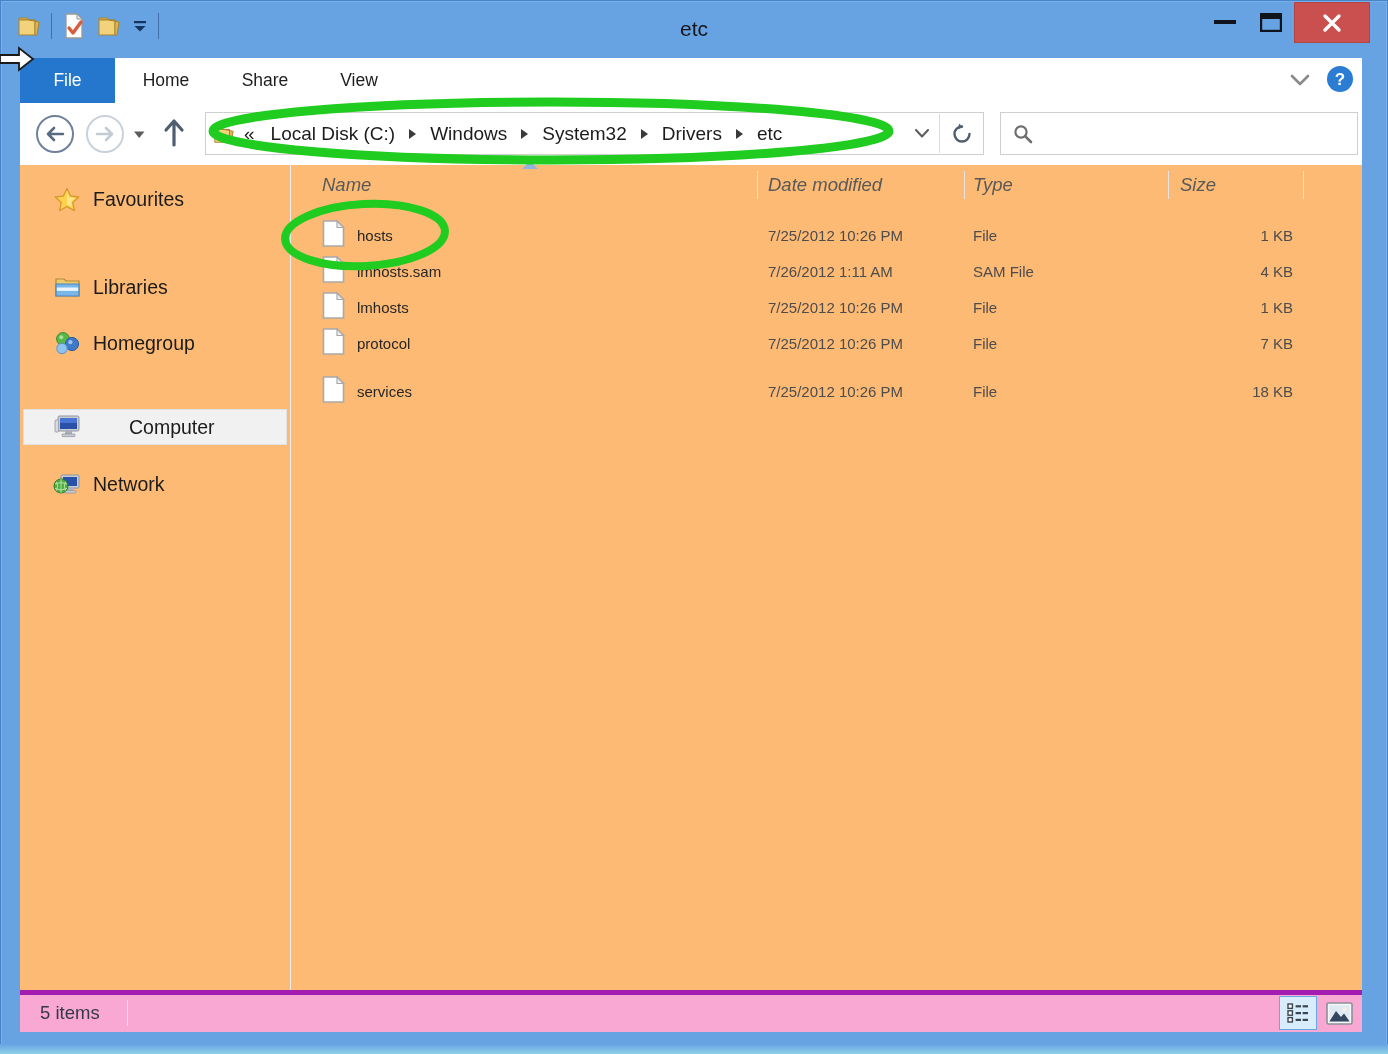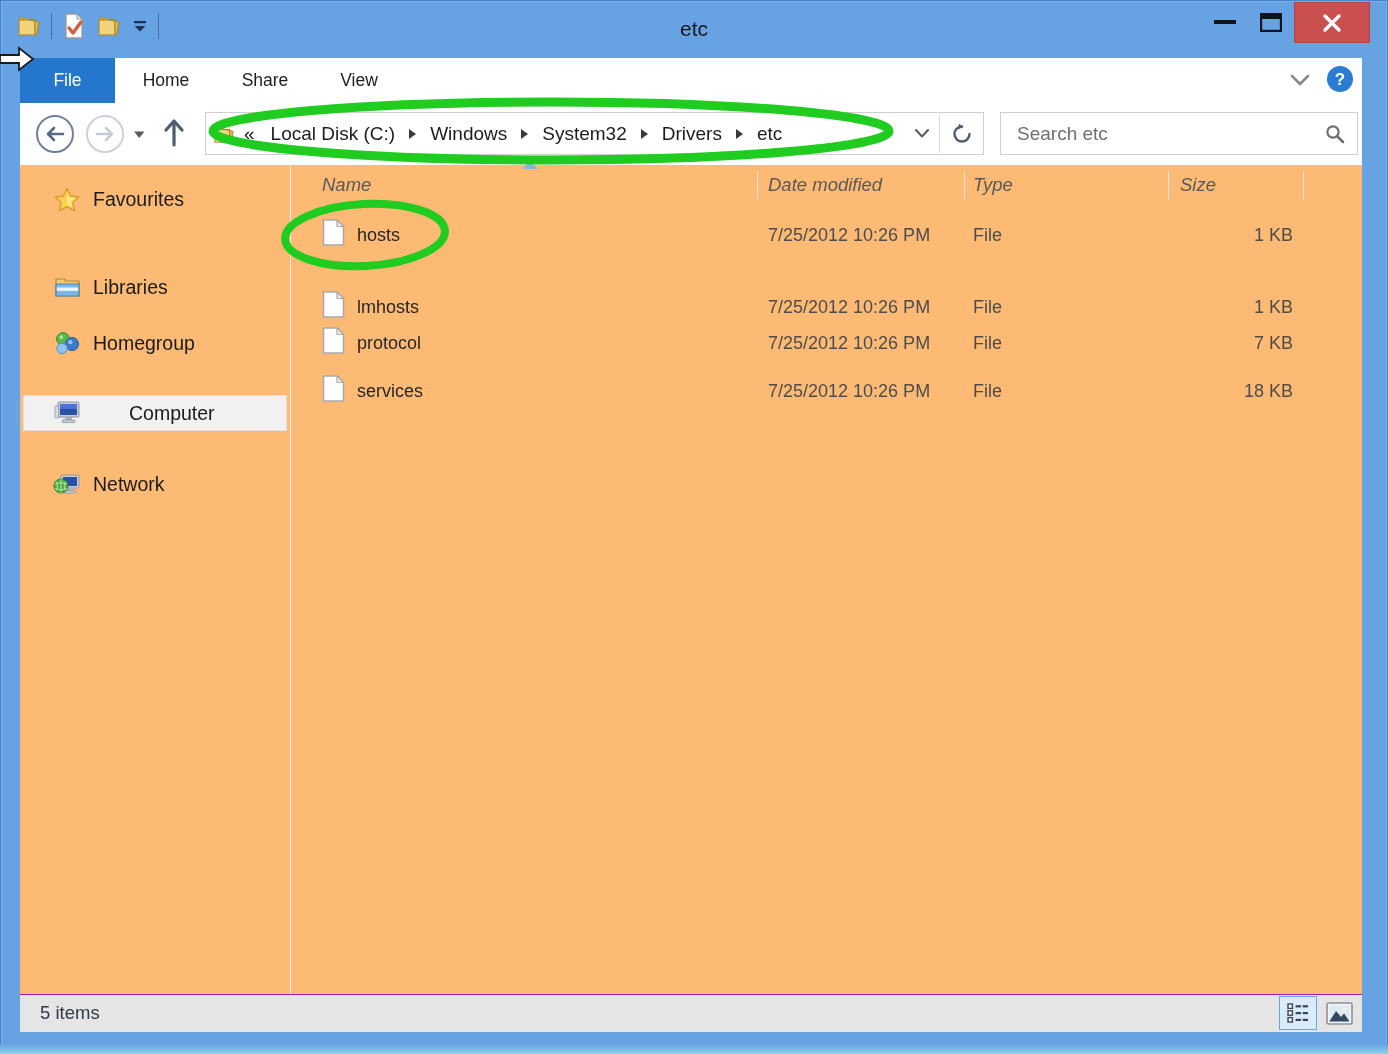--- a/index.html
+++ b/index.html
@@ -68,31 +68,31 @@
   .filearea{position:absolute;left:271px;top:0;right:0;bottom:0;}
   
   .hdr{position:absolute;top:0;left:0;right:0;height:42px;font-size:18.5px;color:#595959;font-style:italic;}
   .hdr .h{position:absolute;top:9px;}
   .h-name{left:31px;}  .h-date{left:477px;} .h-type{left:682px;} .h-size{left:889px;}
   .hdr .vsep{position:absolute;top:6px;height:28px;width:1px;background:#e3e3e3;}
   .vs1{left:466px;} .vs2{left:673px;} .vs3{left:877px;} .vs4{left:1012px;}
   .sortcaret{position:absolute;left:231px;top:-4px;width:0;height:0;border-bottom:8px solid #8fb4de;
              border-left:8px solid transparent;border-right:8px solid transparent;}
   
-  .row{position:absolute;left:0;right:0;height:36px;font-size:18px;color:#3d3d3d;cursor:default;}
+  .row{position:absolute;left:0;right:0;height:36px;font-size:15px;color:#3d3d3d;cursor:default;}
   .row .cell{position:absolute;top:50%;transform:translateY(-50%);white-space:nowrap;}
   .row .icon{left:31px;} 
   .row .name{left:66px;color:#262626;}
   .row .date{left:477px;color:#4c4c4c;}
   .row .type{left:682px;color:#4c4c4c;}
   .row .size{left:877px;width:125px;text-align:right;color:#4c4c4c;}
 
   
-  .statusbar{position:absolute;left:20px;right:26px;bottom:22px;height:37px;background:#e5e5e5;
-             border-top:1px solid #a21caf;}
+  .statusbar{position:absolute;left:20px;right:26px;bottom:22px;height:37px;background:#f9a8d4;
+             border-top:5px solid #a21caf;}
   .status-items{position:absolute;left:20px;top:7px;font-size:18.5px;color:#333a45;}
   .status-sep{position:absolute;left:107px;top:5px;height:26px;width:1px;background:#e4e4e4;}
   .viewbtns{position:absolute;right:8px;top:1px;display:flex;align-items:center;gap:7px;}
   .vbtn{display:flex;align-items:center;justify-content:center;}
   .vbtn.details{width:38px;height:34px;background:#d9ecfc;box-shadow:inset 0 0 0 1px #66a7e4;}
   .vbtn.thumbs{width:30px;height:30px;}
 
   
   .annot{position:absolute;inset:0;width:1388px;height:1054px;pointer-events:none;z-index:50;}
   .cursor{position:absolute;left:0px;top:44px;z-index:60;pointer-events:none;}
@@ -238,21 +238,20 @@
       </div>
       <div class="addr-refresh">
         <svg width="22" height="22" viewBox="0 0 22 22">
           <path d="M18.5 11 A7.5 7.5 0 1 1 11 3.5" fill="none" stroke="#4e5d70" stroke-width="2.4" stroke-linecap="round"></path>
           <path d="M7.5 1 L12 3.8 L7.5 6.8 Z" fill="#4e5d70" transform="rotate(10 10 4)"></path>
         </svg>
       </div>
     </div>
 
     <div class="searchbox">
-      <input type="text" placeholder="Search etc" style="">
       <div class="mag">
         <svg width="20" height="20" viewBox="0 0 20 20">
           <circle cx="8" cy="8" r="5.6" fill="none" stroke="#6e6e6e" stroke-width="2.2"></circle>
           <path d="M12.3 12.3 L18 18" stroke="#6e6e6e" stroke-width="2.6" stroke-linecap="round"></path>
         </svg>
       </div>
     </div>
   </div>
 
   <div class="main">
@@ -282,21 +281,21 @@
           <svg width="26" height="26" viewBox="0 0 26 26">
             <circle cx="9" cy="9" r="6.4" fill="#58b847" stroke="#3c8a31" stroke-width="1"></circle>
             <circle cx="18" cy="14" r="6.6" fill="#3f79c9" stroke="#2c5c9e" stroke-width="1"></circle>
             <circle cx="8" cy="18.5" r="5.2" fill="#8fc3ef" stroke="#5b92c4" stroke-width="1"></circle>
             <circle cx="7.2" cy="7.2" r="2" fill="#a9e09d"></circle>
             <circle cx="16.4" cy="12.2" r="2.1" fill="#9dc0ef"></circle>
           </svg>
         </span>
         <span>Homegroup</span>
       </div>
-      <div class="side-item sel" style="top:230px;gap:48px;">
+      <div class="side-item sel" style="top:244px;gap:48px;">
         <span class="ic">
           <svg width="28" height="26" viewBox="0 0 28 26">
             <rect x="5" y="2" width="21" height="15" rx="1.5" fill="#c9cdd4" stroke="#8f959e" stroke-width="1"></rect>
             <rect x="7" y="4" width="17" height="11" fill="#2b50a8"></rect>
             <rect x="7" y="4" width="17" height="5" fill="#4a74d4"></rect>
             <rect x="12" y="17" width="7" height="3" fill="#aab0b9"></rect>
             <rect x="9" y="20" width="13" height="2.6" rx="1" fill="#c9cdd4" stroke="#8f959e" stroke-width="0.8"></rect>
             <rect x="2" y="6" width="3.6" height="12" rx="1" fill="#d8dbdf" stroke="#8f959e" stroke-width="0.8"></rect>
           </svg>
         </span>
@@ -334,20 +333,32 @@
         <span class="cell icon">
           <svg width="23" height="28" viewBox="0 0 23 28">
               <path d="M1.5 1.5 L15 1.5 L21.5 8 L21.5 26.5 L1.5 26.5 Z" fill="#fff" stroke="#a9a9a9" stroke-width="1.6"></path>
               <path d="M15 1.5 L15 8 L21.5 8 Z" fill="#ededed" stroke="#a9a9a9" stroke-width="1.2"></path>
             </svg>
         </span>
         <span class="cell name">hosts</span>
         <span class="cell date">7/25/2012 10:26 PM</span>
         <span class="cell type">File</span>
         <span class="cell size">1 KB</span>
+      </div>
+      <div class="row" style="top:88px;">
+        <span class="cell icon">
+          <svg width="23" height="28" viewBox="0 0 23 28">
+              <path d="M1.5 1.5 L15 1.5 L21.5 8 L21.5 26.5 L1.5 26.5 Z" fill="#fff" stroke="#a9a9a9" stroke-width="1.6"></path>
+              <path d="M15 1.5 L15 8 L21.5 8 Z" fill="#ededed" stroke="#a9a9a9" stroke-width="1.2"></path>
+            </svg>
+        </span>
+        <span class="cell name">lmhosts.sam</span>
+        <span class="cell date">7/26/2012 1:11 AM</span>
+        <span class="cell type">SAM File</span>
+        <span class="cell size">4 KB</span>
       </div>
       <div class="row" style="top:124px;">
         <span class="cell icon">
           <svg width="23" height="28" viewBox="0 0 23 28">
               <path d="M1.5 1.5 L15 1.5 L21.5 8 L21.5 26.5 L1.5 26.5 Z" fill="#fff" stroke="#a9a9a9" stroke-width="1.6"></path>
               <path d="M15 1.5 L15 8 L21.5 8 Z" fill="#ededed" stroke="#a9a9a9" stroke-width="1.2"></path>
             </svg>
         </span>
         <span class="cell name">lmhosts</span>
         <span class="cell date">7/25/2012 10:26 PM</span>

